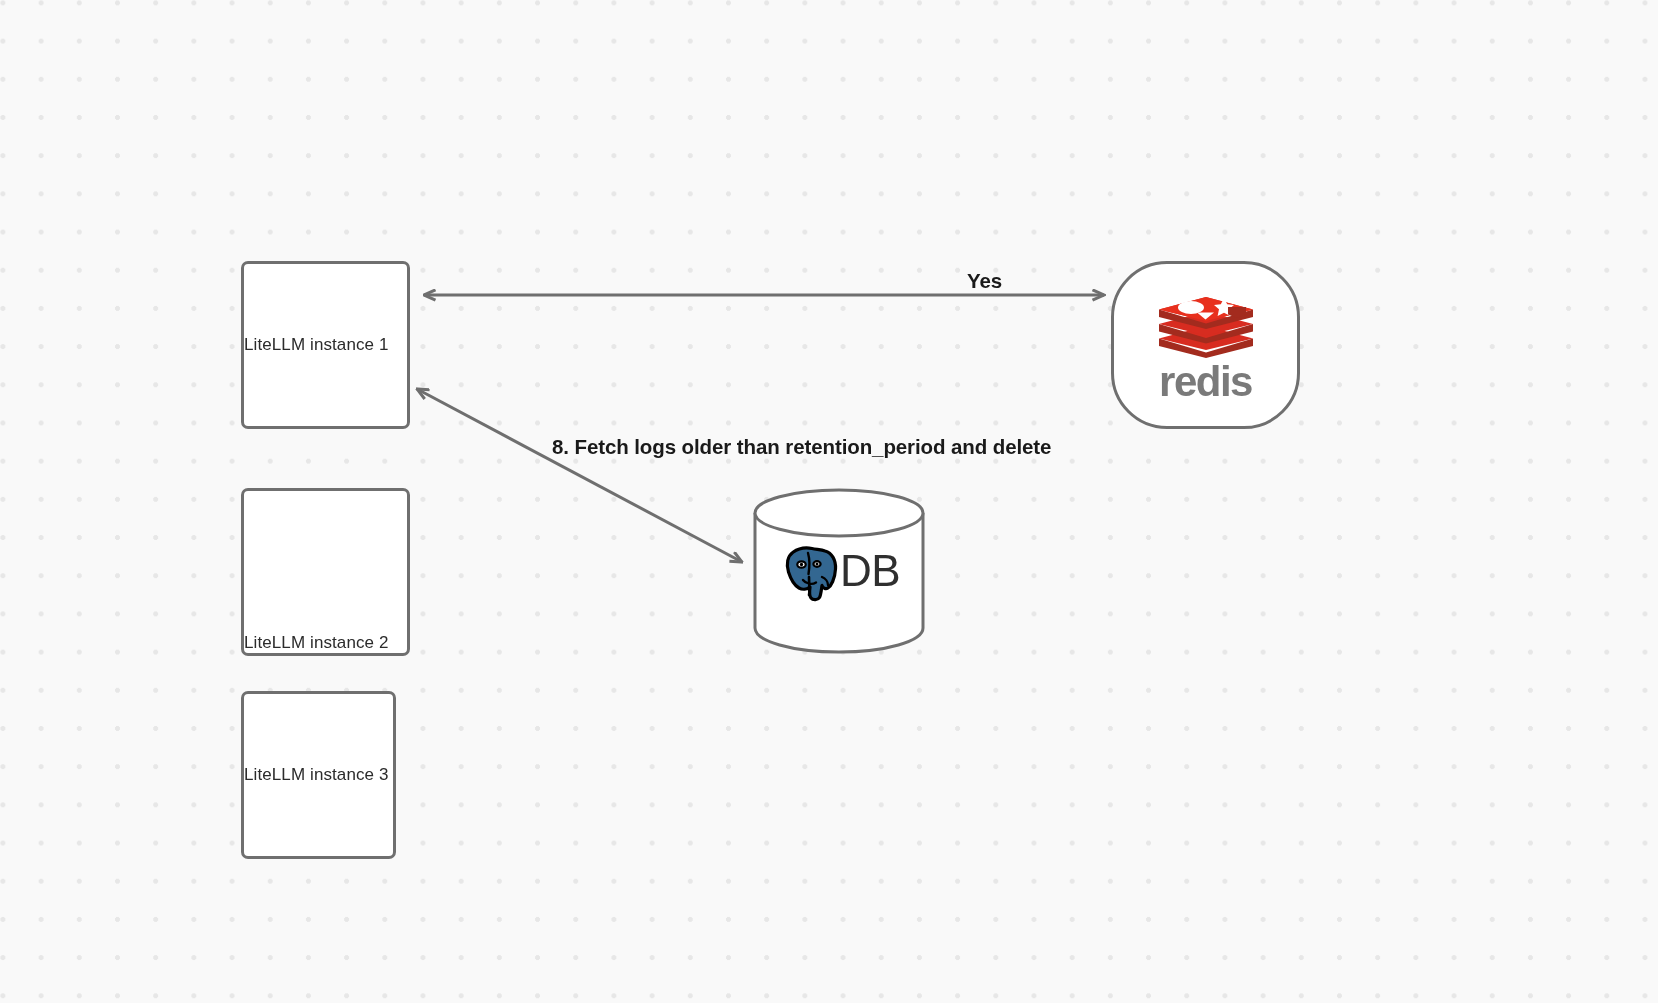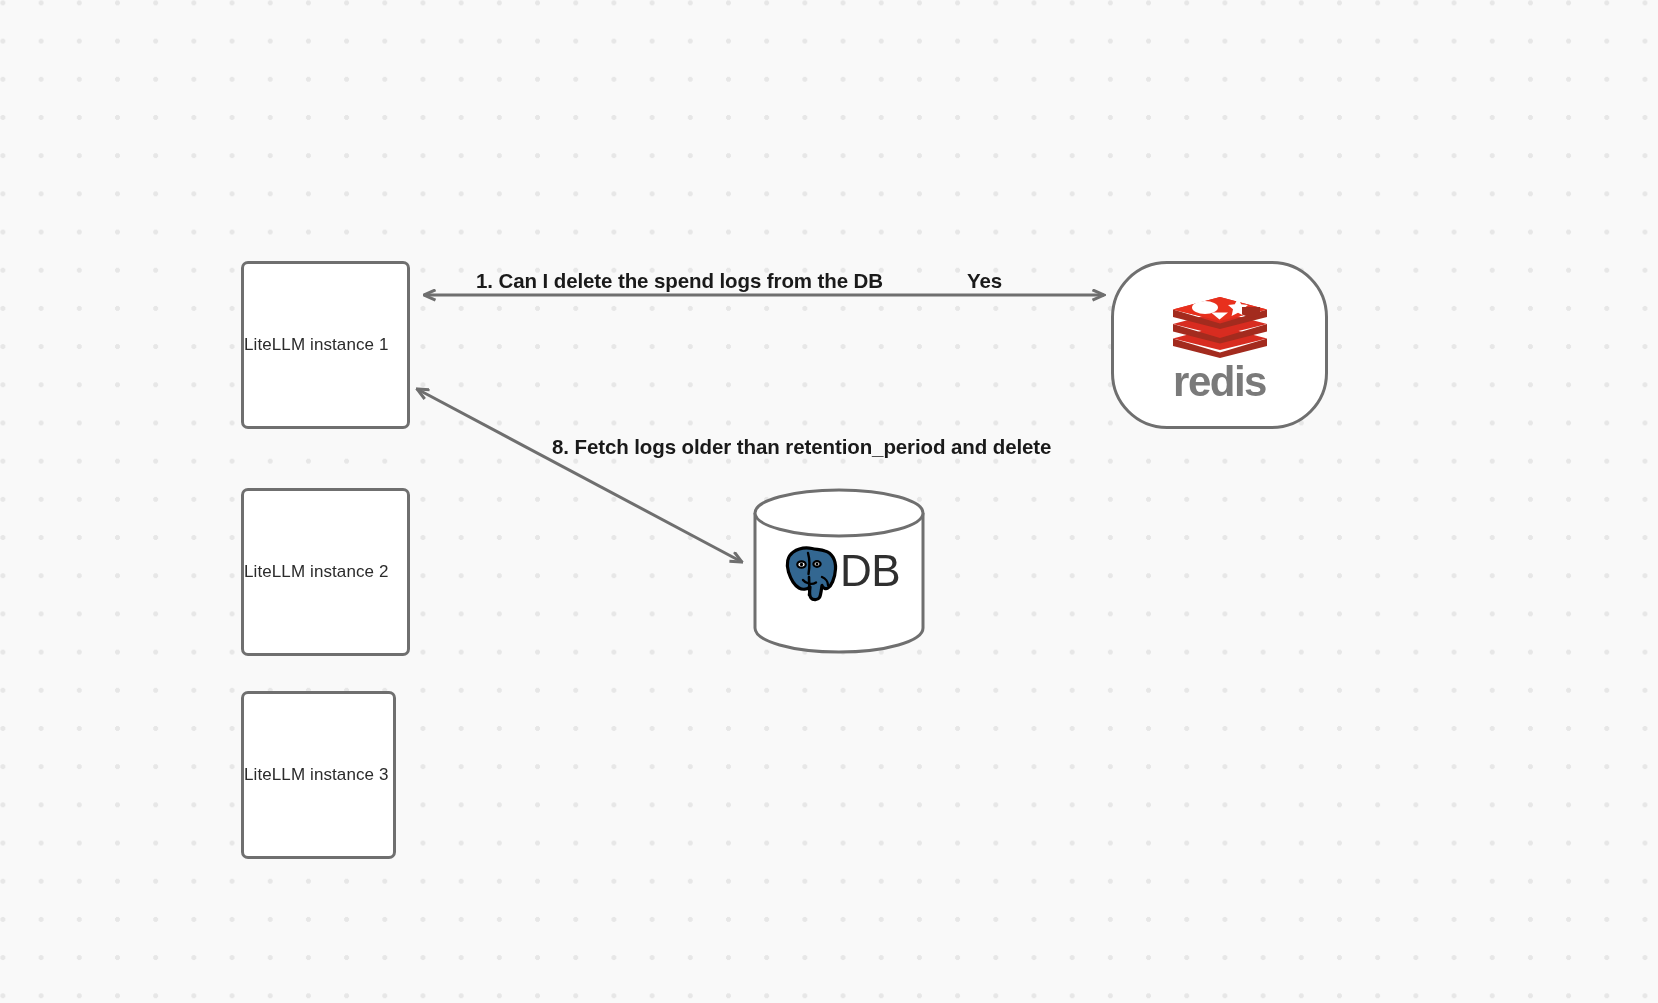--- a/index.html
+++ b/index.html
@@ -40,28 +40,28 @@
     align-items: center;
     justify-content: flex-start;
   }
   .node-box .node-label {
     font-size: 17px;
     color: #2b2b2b;
     letter-spacing: 0.1px;
     font-weight: 400;
   }
   #node-litellm-1 { left: 241px; top: 261px; width: 169px; height: 168px; }
-  #node-litellm-2 { left: 241px; top: 488px; width: 169px; height: 168px; }
+  #node-litellm-2 { left: 241px; top: 488px; width: 169px; height: 168px; align-items: flex-end; }
   #node-litellm-3 { left: 241px; top: 691px; width: 155px; height: 168px; }
 
   #node-redis {
     position: absolute;
     left: 1111px;
     top: 261px;
-    width: 217px;
+    width: 189px;
     height: 168px;
     background: #ffffff;
     border: 3px solid #6f6f6f;
     border-radius: 56px;
     box-sizing: border-box;
     display: flex;
     flex-direction: column;
     align-items: center;
     justify-content: center;
   }
@@ -211,17 +211,16 @@
           <path d="M 30,14 C 32,21 31.5,29 30.5,35"></path>
           <path d="M 25,41 C 28,45 34,46 38,43.5"></path>
           <path d="M 44,38 C 47.5,39.5 50,43 50,46"></path>
         </g>
         <path d="M 31,38 C 31,44 32,50 31,56" fill="none" stroke="#000000" stroke-width="2.6" stroke-linecap="round"></path>
       </svg>
       <span class="db-text">DB</span>
     </div>
   </div>
 
-  <div class="edge-label" id="label-step-1">1.  Can I delete the spend logs from the DB</div>
   <div class="edge-label" id="label-step-1-yes">Yes</div>
   <div class="edge-label" id="label-step-2">8.  Fetch logs older than retention_period and delete</div>
 
 </div>
 
 </body></html>

